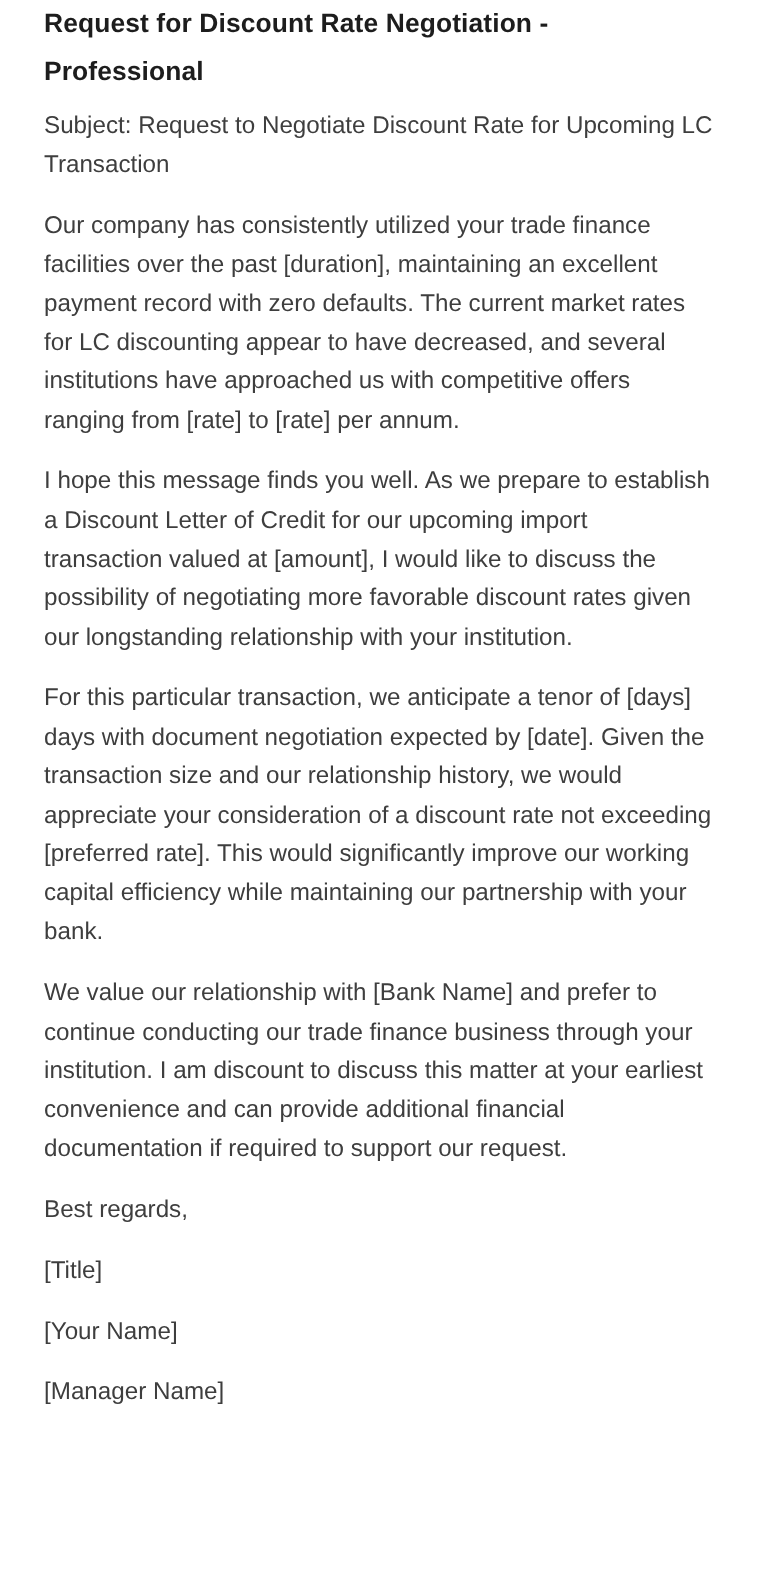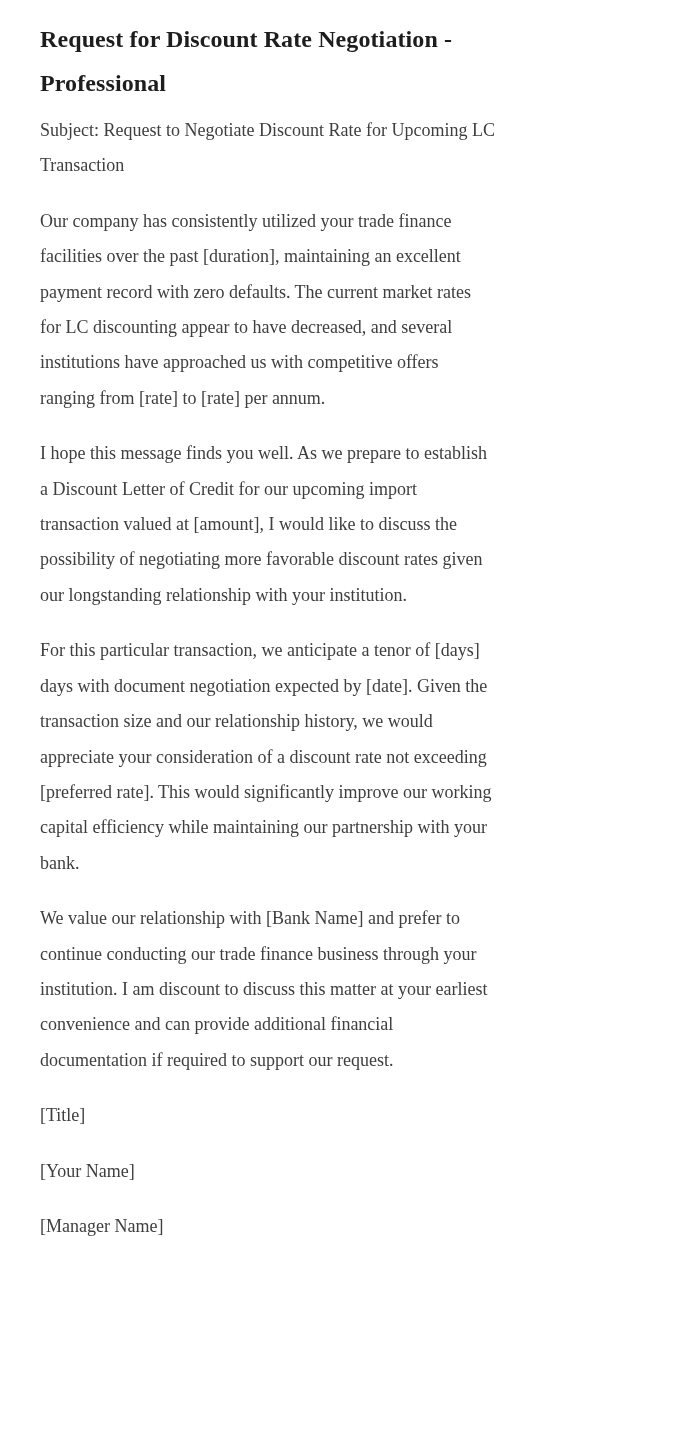--- a/index.html
+++ b/index.html
@@ -10,37 +10,36 @@
   body {
     width: 700px;
     height: 1449px;
     font-family: "Liberation Sans", sans-serif;
     overflow: hidden;
   }
   .page {
     box-sizing: border-box;
     width: 700px;
     height: 1036px;
-    padding: 17px 40px 40px 40px;
+    padding: 0 40px 40px 40px;
     background: #ffffff;
-    font-family: Liberation Serif, serif;
   }
   h1.doc-title {
     margin: 0 0 8px 0;
     font-size: 24px;
     line-height: 44px;
     font-weight: 700;
     color: #1d1d1d;
     letter-spacing: 0.1px;
     white-space: pre-line;
     max-width: 580px;
   }
   p.doc-par {
     margin: 0 0 20px 0;
-    font-size: 18px;
+    font-size: 22px;
     line-height: 35.4px;
     font-weight: 400;
     color: #3e3e3e;
     white-space: pre-line;
     max-width: 620px;
   }
   p.doc-par:last-child {
     margin-bottom: 0;
   }
 </style>
@@ -76,19 +75,20 @@
 capital efficiency while maintaining our partnership with your
 bank.</p>
 
   <p class="doc-par">We value our relationship with [Bank Name] and prefer to
 continue conducting our trade finance business through your
 institution. I am discount to discuss this matter at your earliest
 convenience and can provide additional financial
 documentation if required to support our request.</p>
 
 
+  <p class="doc-par">Best regards,</p>
 
   <p class="doc-par">[Title]</p>
 
   <p class="doc-par">[Your Name]</p>
 
   <p class="doc-par">[Manager Name]</p>
 </div>
 
 </body></html>

